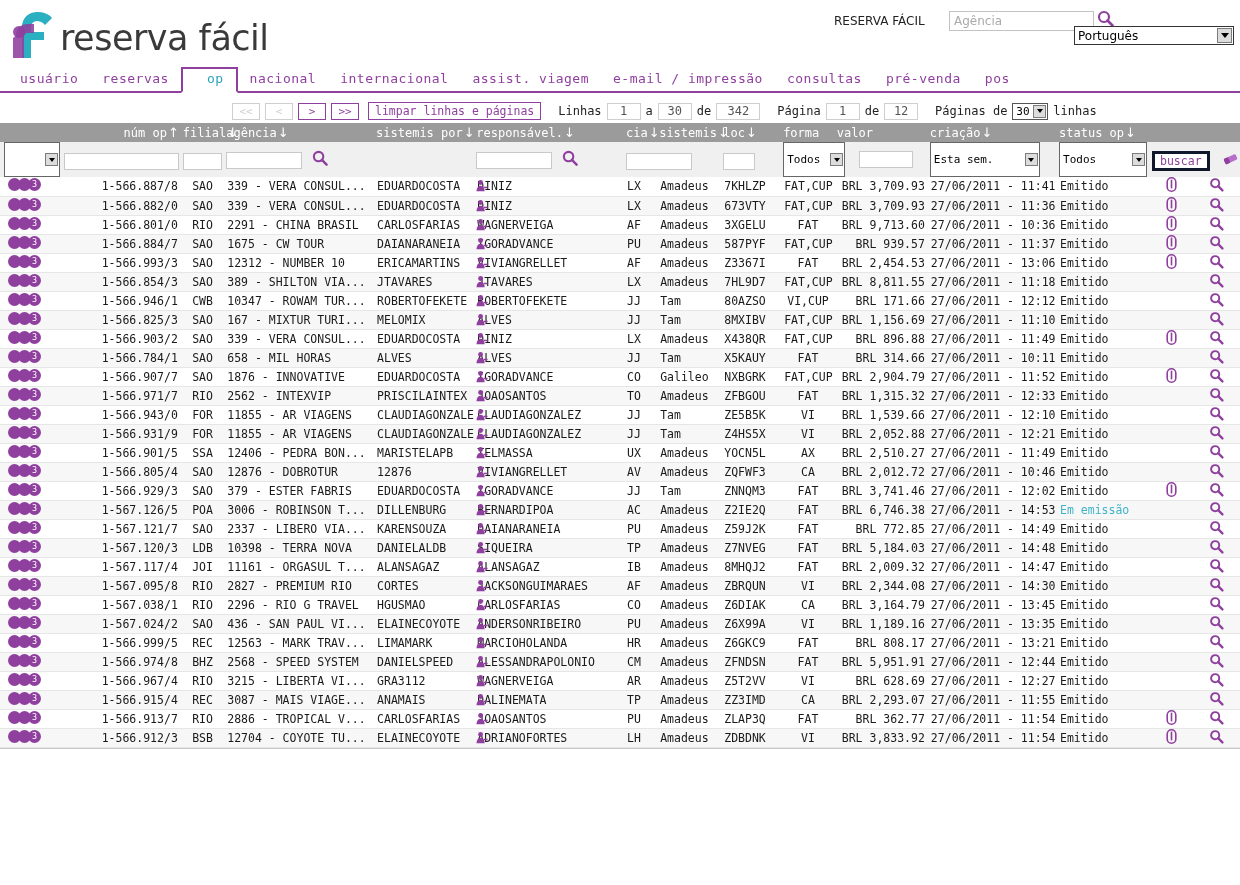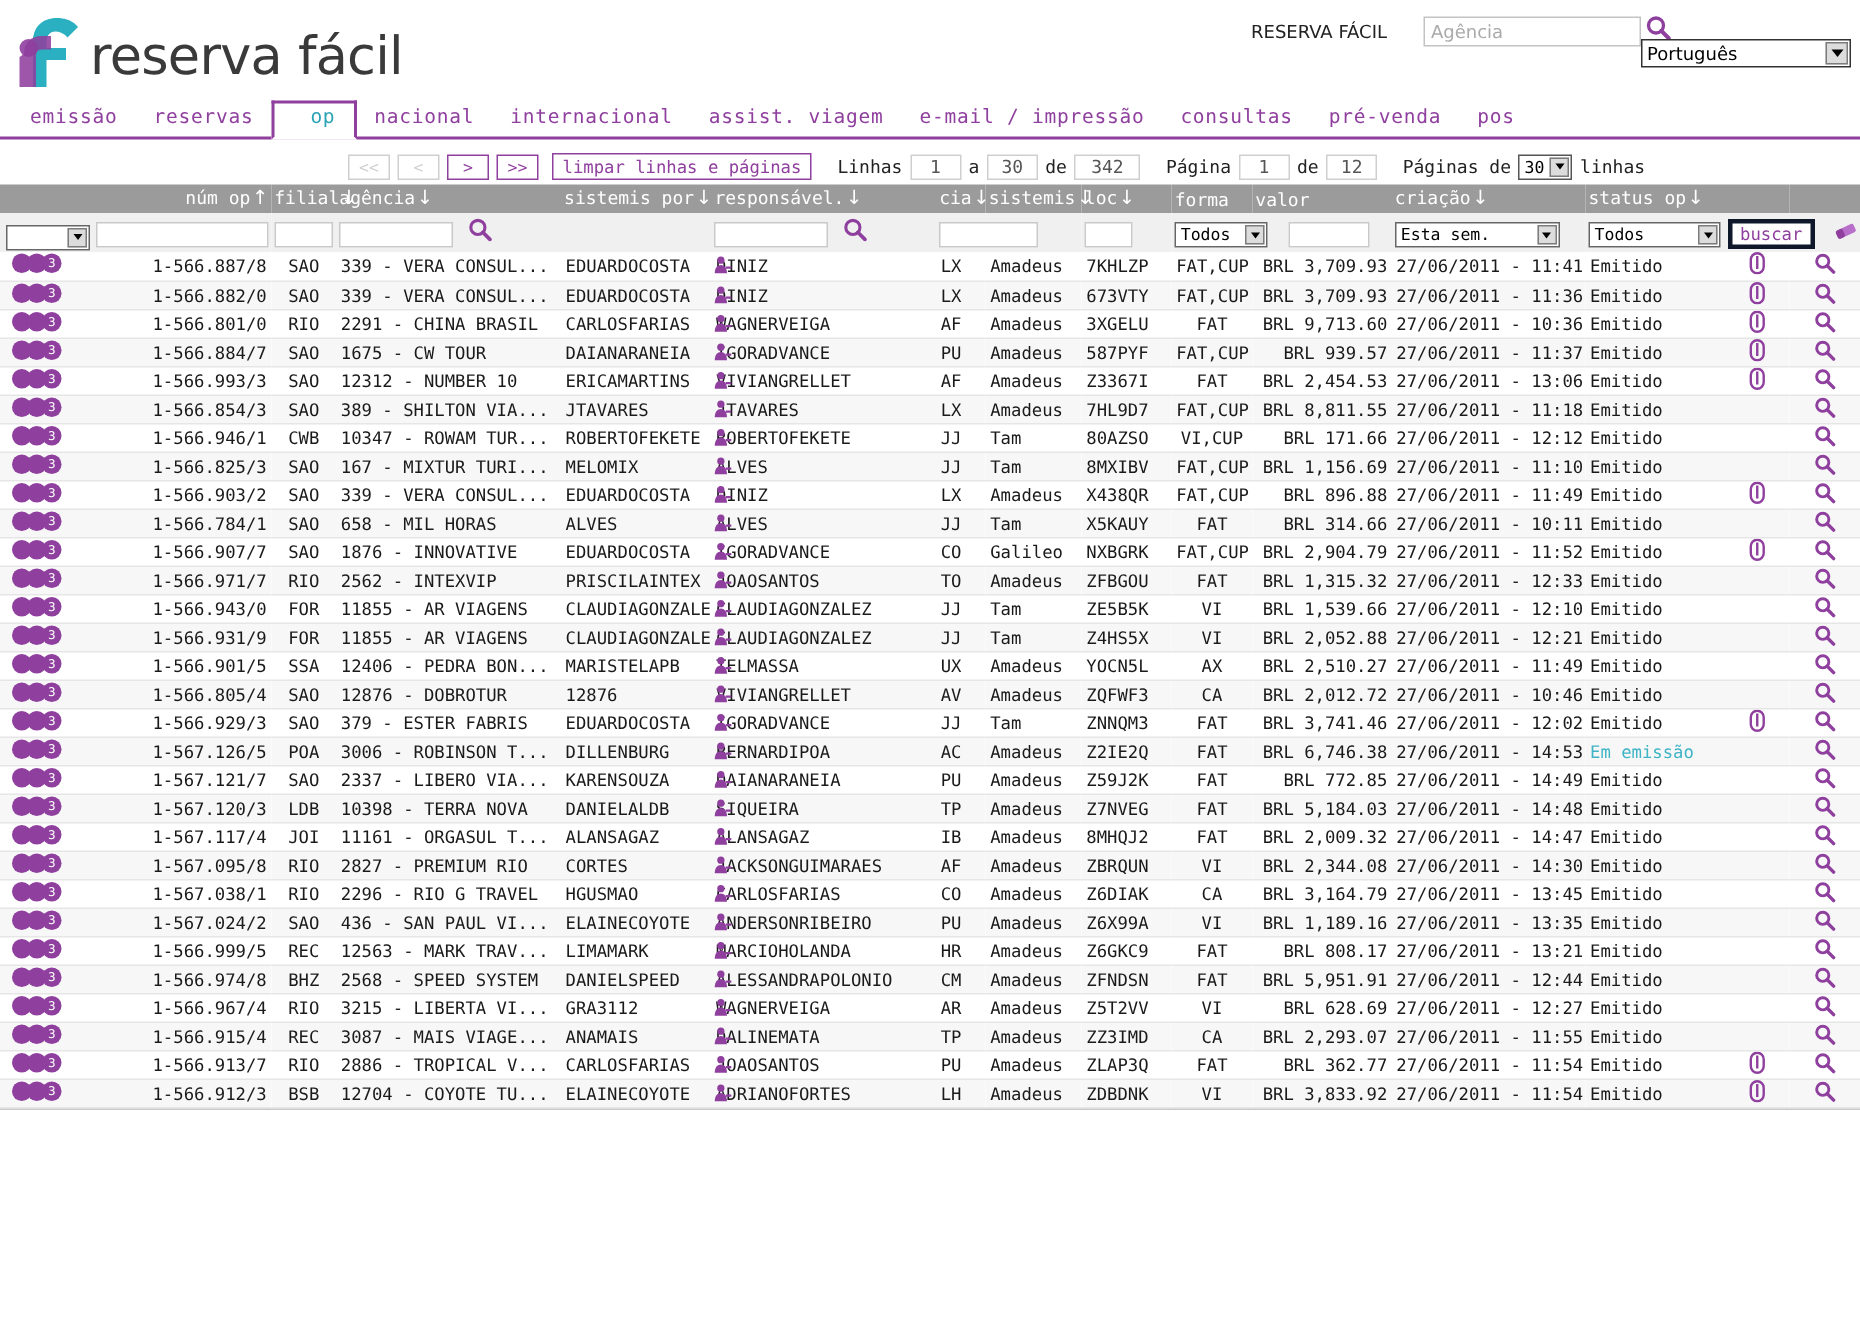--- a/index.html
+++ b/index.html
@@ -38,21 +38,21 @@
   }
   .acct-row2 { display: flex; align-items: center; margin-top: 6px; }
   .user-name { font-size: 12px; color: #222; width: 115px; white-space: nowrap; }
   .agency-input {
     width: 145px; height: 20px; border: 1px solid #c3c3c3; background: #fff;
     font-size: 12px; color: #999; padding: 0 4px; font-family: "DejaVu Sans", sans-serif;
   }
   .agency-input::placeholder { color: #aaa; }
   .mag { margin-left: 3px; }
   .lang-select {
-    position: absolute; right: 0; top: 22px; width: 140px; height: 19px;
+    position: absolute; right: 0; top: 22px; width: 160px; height: 19px;
     border: 1px solid #333; background: #fff; font-size: 12px;
     font-family: "DejaVu Sans", sans-serif; padding-left: 3px; color: #000;
     display: flex; align-items: center; justify-content: space-between;
   }
   .sel-arrow {
     width: 15px; height: 15px; background: #dcdcdc; border: 1px solid #7c7c7c;
     margin-right: 1px; display: flex; align-items: center; justify-content: center;
   }
   .sel-arrow::after {
     content: ""; border-left: 4px solid transparent; border-right: 4px solid transparent;
@@ -117,21 +117,21 @@
   }
   .arr { font-family: "DejaVu Sans", sans-serif; font-size: 13px; margin-left: 1px; }
 
   tr.filters { background: #f0f0f0; height: 26px; }
   tr.filters td { padding: 0 2px; vertical-align: middle; }
   .f-input {
     border: 1px solid #c9c9c9; background: #fff; height: 17px; width: 100%;
     font-size: 11px; font-family: "DejaVu Sans Mono", monospace;
   }
   .f-select {
-    border: 1px solid #666; background: #fff; height: 17px;
+    border: 1px solid #666; background: #fff; height: 35px;
     font-size: 11px; display: inline-flex; align-items: center; justify-content: space-between;
     padding-left: 3px; font-family: "DejaVu Sans Mono", monospace; color:#000;
   }
   .f-select .sel-arrow { width: 13px; height: 13px; }
   .f-select .sel-arrow::after { border-left-width:3px; border-right-width:3px; border-top-width:4px; }
   .search-btn {
     border: 3px solid #0f172a; color: #8f3f9e; background: #fff; font-size: 11.5px;
     height: 18px; line-height: 16px; padding: 0 5px; cursor: pointer;
     font-family: "DejaVu Sans Mono", monospace;
   }
@@ -206,21 +206,21 @@
         </span>
       </div>
       <div class="lang-select">
         <span>Português</span>
         <span class="sel-arrow"></span>
       </div>
     </div>
   </div>
 
   <div class="nav">
-    <div class="nav-item">emissão</div>
+    <div class="nav-item">usuário</div>
     <div class="nav-item">reservas</div>
     <div class="nav-item active">op</div>
     <div class="nav-item">nacional</div>
     <div class="nav-item">internacional</div>
     <div class="nav-item">assist. viagem</div>
     <div class="nav-item">e-mail / impressão</div>
     <div class="nav-item">consultas</div>
     <div class="nav-item">pré-venda</div>
     <div class="nav-item">pos</div>
   </div>

